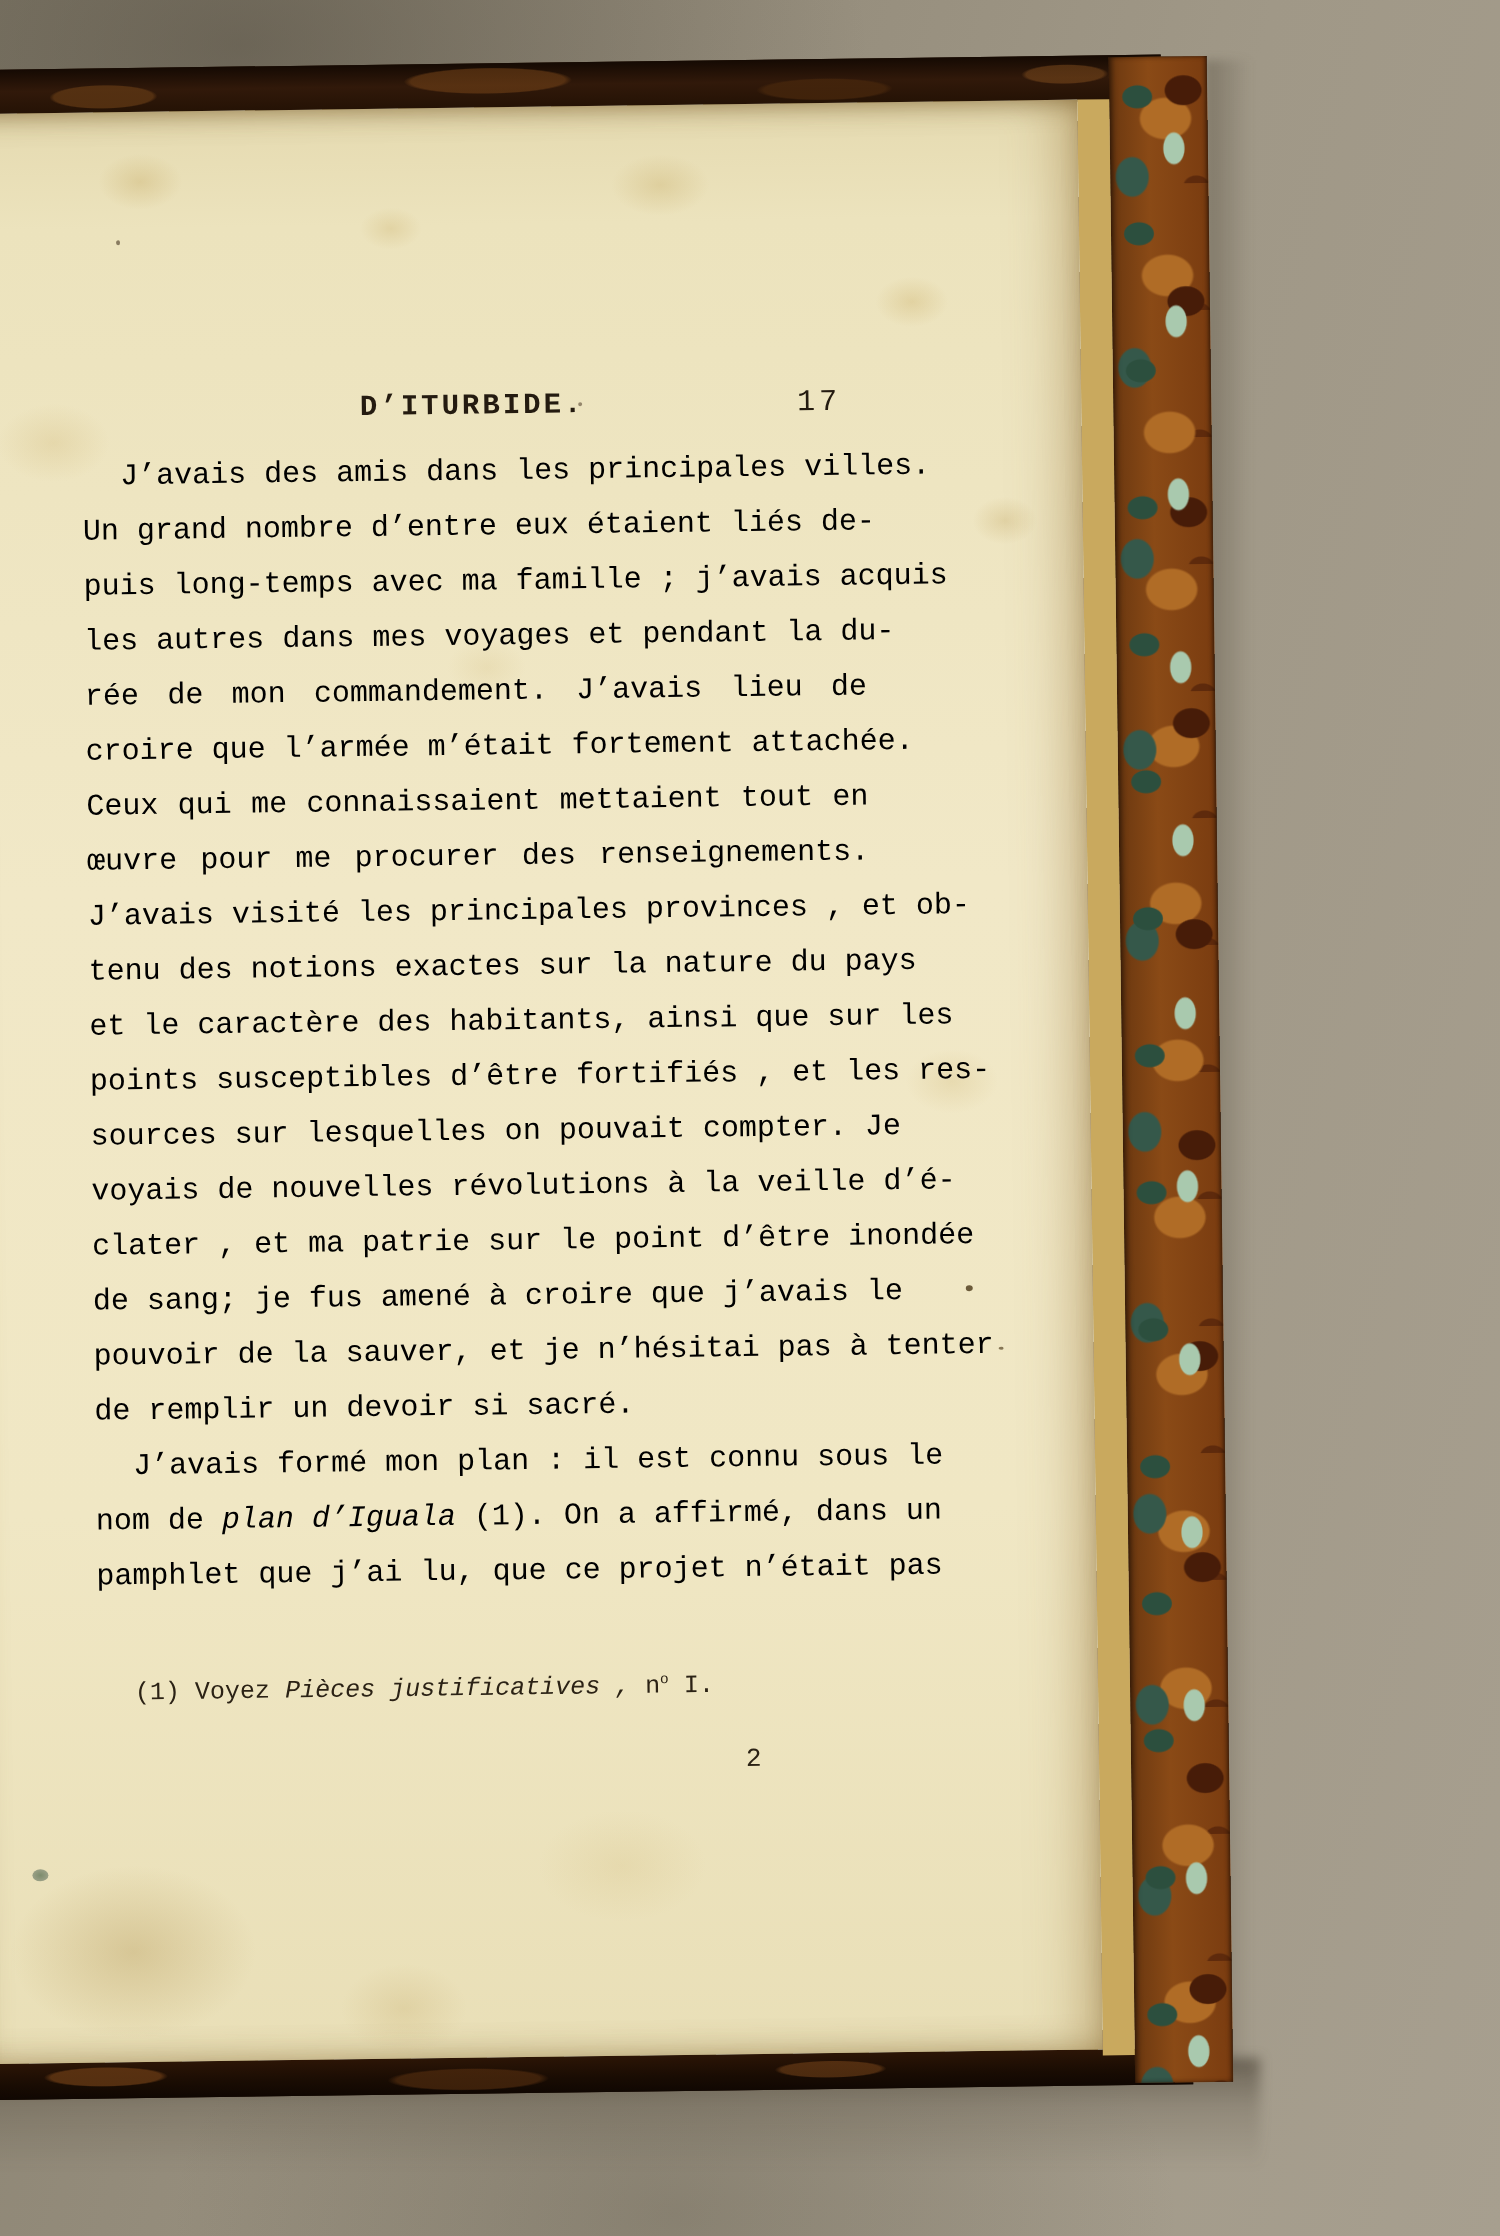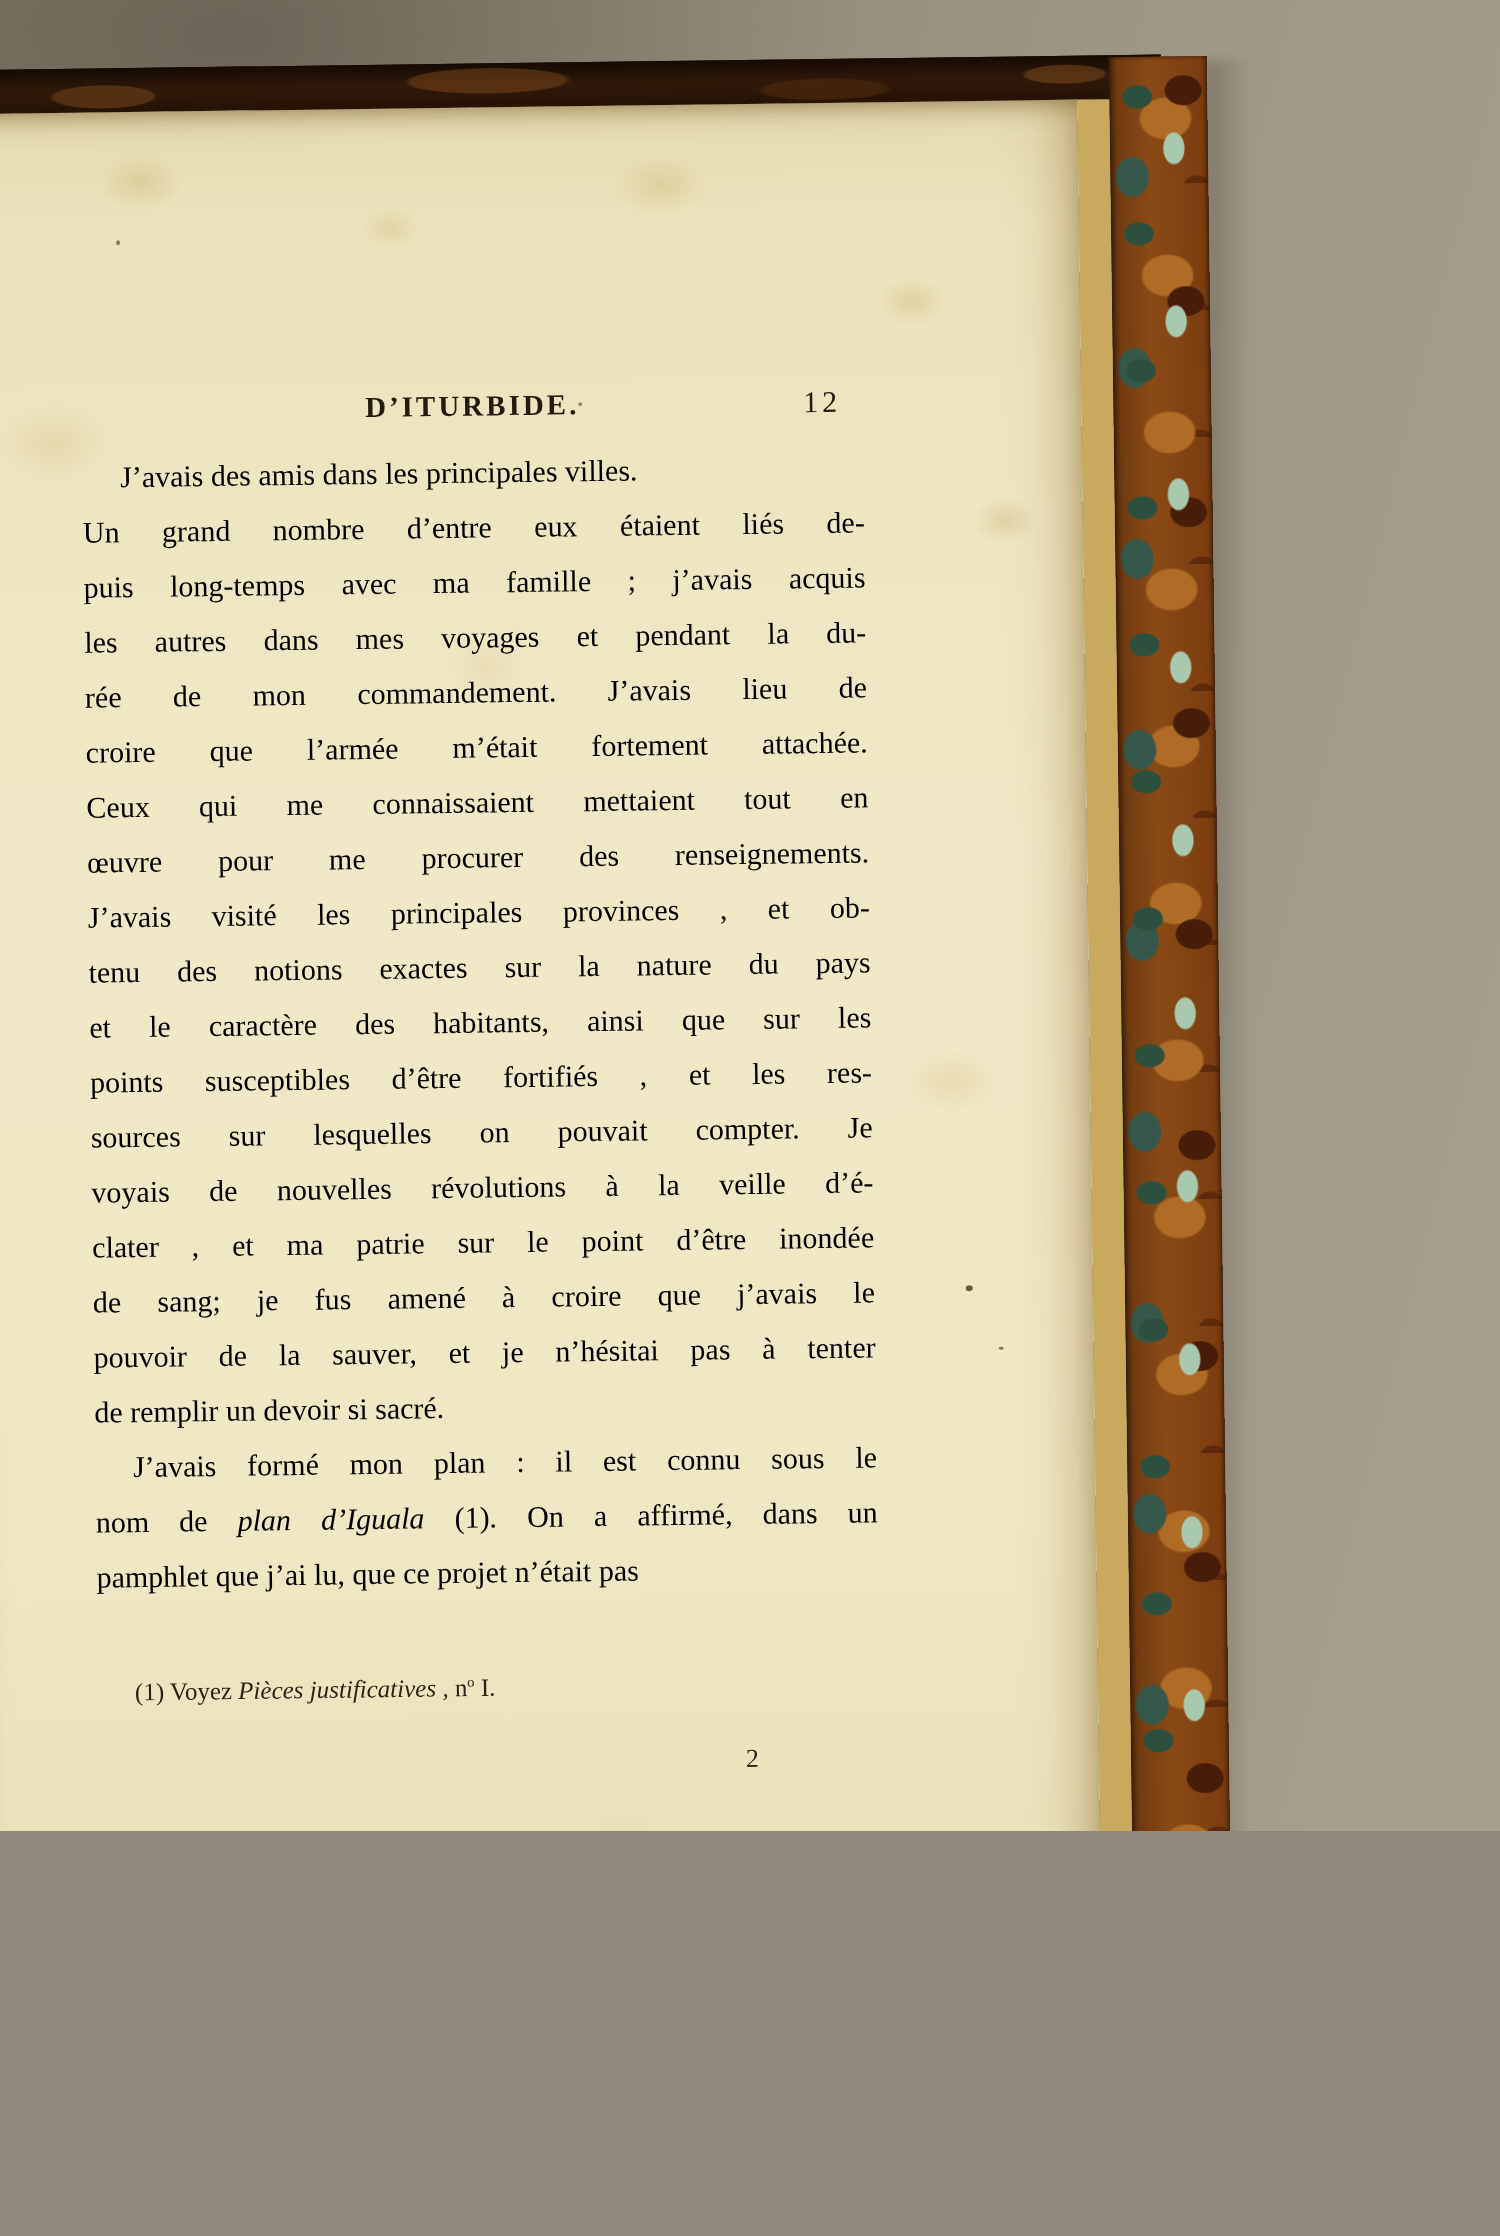--- a/index.html
+++ b/index.html
@@ -1,18 +1,18 @@
 <!DOCTYPE html>
 <html><head>
 <meta charset="utf-8">
 <style>
   html,body{margin:0;padding:0;background:#8f897b;}
   .scene{
-    position:relative;width:1500px;height:1831px;overflow:hidden;
-    font-family:Liberation Serif, serif;
+    position:relative;width:1500px;height:2236px;overflow:hidden;
+    font-family:Liberation Mono, monospace;
     background:
       radial-gradient(900px 520px at 16% 2%, rgba(58,52,42,.38), rgba(58,52,42,0) 70%),
       radial-gradient(700px 400px at 45% 99%, rgba(82,76,62,.30), rgba(82,76,62,0) 72%),
       linear-gradient(104deg,#857e6d 0%,#938b7a 32%,#a09887 62%,#a79f8f 100%);
   }
   
   .shadow-bottom{position:absolute;left:-20px;top:2058px;width:1280px;height:110px;
     background:linear-gradient(180deg,rgba(60,52,40,.55),rgba(60,52,40,.18) 45%,rgba(60,52,40,0));
     filter:blur(6px);}
   .shadow-right{position:absolute;left:1205px;top:60px;width:46px;height:2010px;
@@ -112,21 +112,21 @@
   <div class="book">
     <div class="edge-top"></div>
     <div class="edge-bottom"></div>
     <div class="marble"></div>
     <div class="fore-edge"></div>
 
     <div class="page">
 
       <div class="running-row">
         <div class="running-head">D’ITURBIDE.</div>
-        <div class="page-number">12</div>
+        <div class="page-number">17</div>
       </div>
 
       <div class="body-text">
         <div class="line indent para-end">J’avais des amis dans les principales villes.</div>
         <div class="line">Un grand nombre d’entre eux étaient liés de-</div>
         <div class="line">puis long-temps avec ma famille ; j’avais acquis</div>
         <div class="line">les autres dans mes voyages et pendant la du-</div>
         <div class="line">rée de mon commandement. J’avais lieu de</div>
         <div class="line">croire que l’armée m’était fortement attachée.</div>
         <div class="line">Ceux qui me connaissaient mettaient tout en</div>

